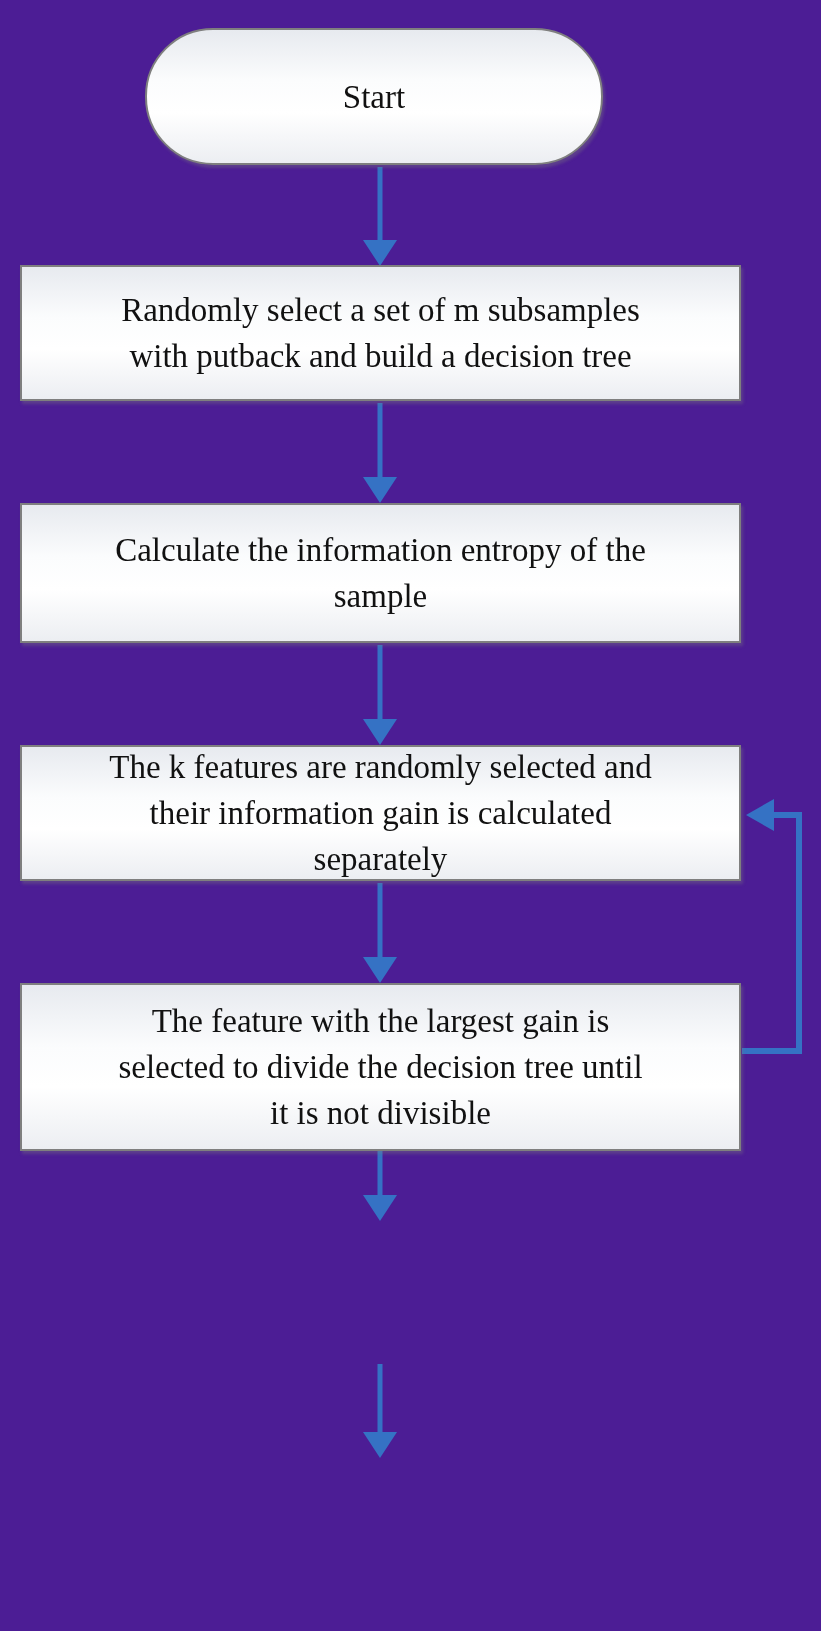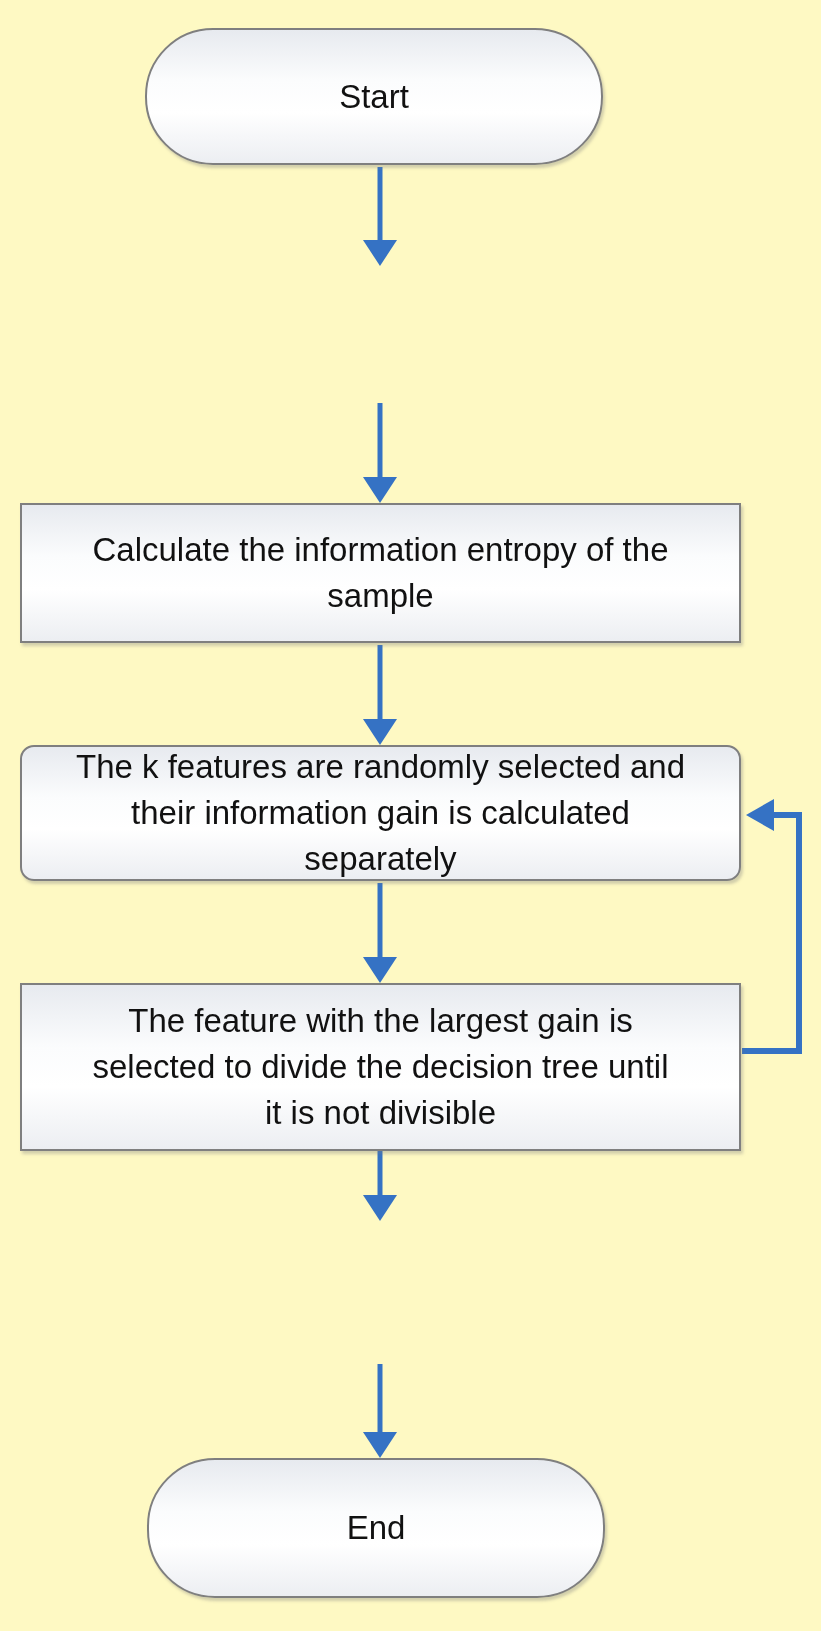--- a/index.html
+++ b/index.html
@@ -4,22 +4,22 @@
 <style>
   html, body {
     margin: 0;
     padding: 0;
     background: #ffffff;
   }
   .canvas {
     position: relative;
     width: 821px;
     height: 1631px;
-    background: #fef9c3;
-    font-family: Liberation Sans, sans-serif;
+    background: #4c1d95;
+    font-family: Liberation Serif, serif;
     overflow: hidden;
   }
   .connectors {
     position: absolute;
     left: 0;
     top: 0;
     width: 821px;
     height: 1631px;
   }
   .node {
@@ -39,21 +39,21 @@
   .node span {
     white-space: pre-line;
     padding: 0 12px;
   }
   .terminator {
     border-radius: 68px;
   }
   .n-start { left: 145px; top: 28px;   width: 458px; height: 137px; }
   .n-step1 { left: 20px;  top: 265px;  width: 721px; height: 136px; }
   .n-step2 { left: 20px;  top: 503px;  width: 721px; height: 140px; }
-  .n-step3 { left: 20px;  top: 745px;  width: 721px; height: 136px; border-radius: 14px; }
+  .n-step3 { left: 20px;  top: 745px;  width: 721px; height: 136px; }
   .n-step4 { left: 20px;  top: 983px;  width: 721px; height: 168px; }
   .n-step5 { left: 20px;  top: 1221px; width: 721px; height: 141px; }
   .n-end   { left: 147px; top: 1458px; width: 458px; height: 140px; }
 </style>
 </head>
 <body>
 
 <div class="canvas">
 
   <svg class="connectors" viewBox="0 0 821 1631" xmlns="http://www.w3.org/2000/svg">
@@ -91,36 +91,37 @@
     <g>
       <polyline points="742,1051 799,1051 799,815 773,815" fill="none" stroke-width="6" stroke="#3572c4"></polyline>
       <polygon points="774,799 774,831 746,815" fill="#3572c4"></polygon>
     </g>
   </svg>
 
   <div class="node terminator n-start">
     <span>Start</span>
   </div>
 
+  <div class="node n-step1">
+    <span>Randomly select a set of m subsamples
+with putback and build a decision tree</span>
+  </div>
 
   <div class="node n-step2">
     <span>Calculate the information entropy of the
 sample</span>
   </div>
 
   <div class="node n-step3">
     <span>The k features are randomly selected and
 their information gain is calculated
 separately</span>
   </div>
 
   <div class="node n-step4">
     <span>The feature with the largest gain is
 selected to divide the decision tree until
 it is not divisible</span>
   </div>
 
 
-  <div class="node terminator n-end">
-    <span>End</span>
-  </div>
 
 </div>
 
 </body></html>

